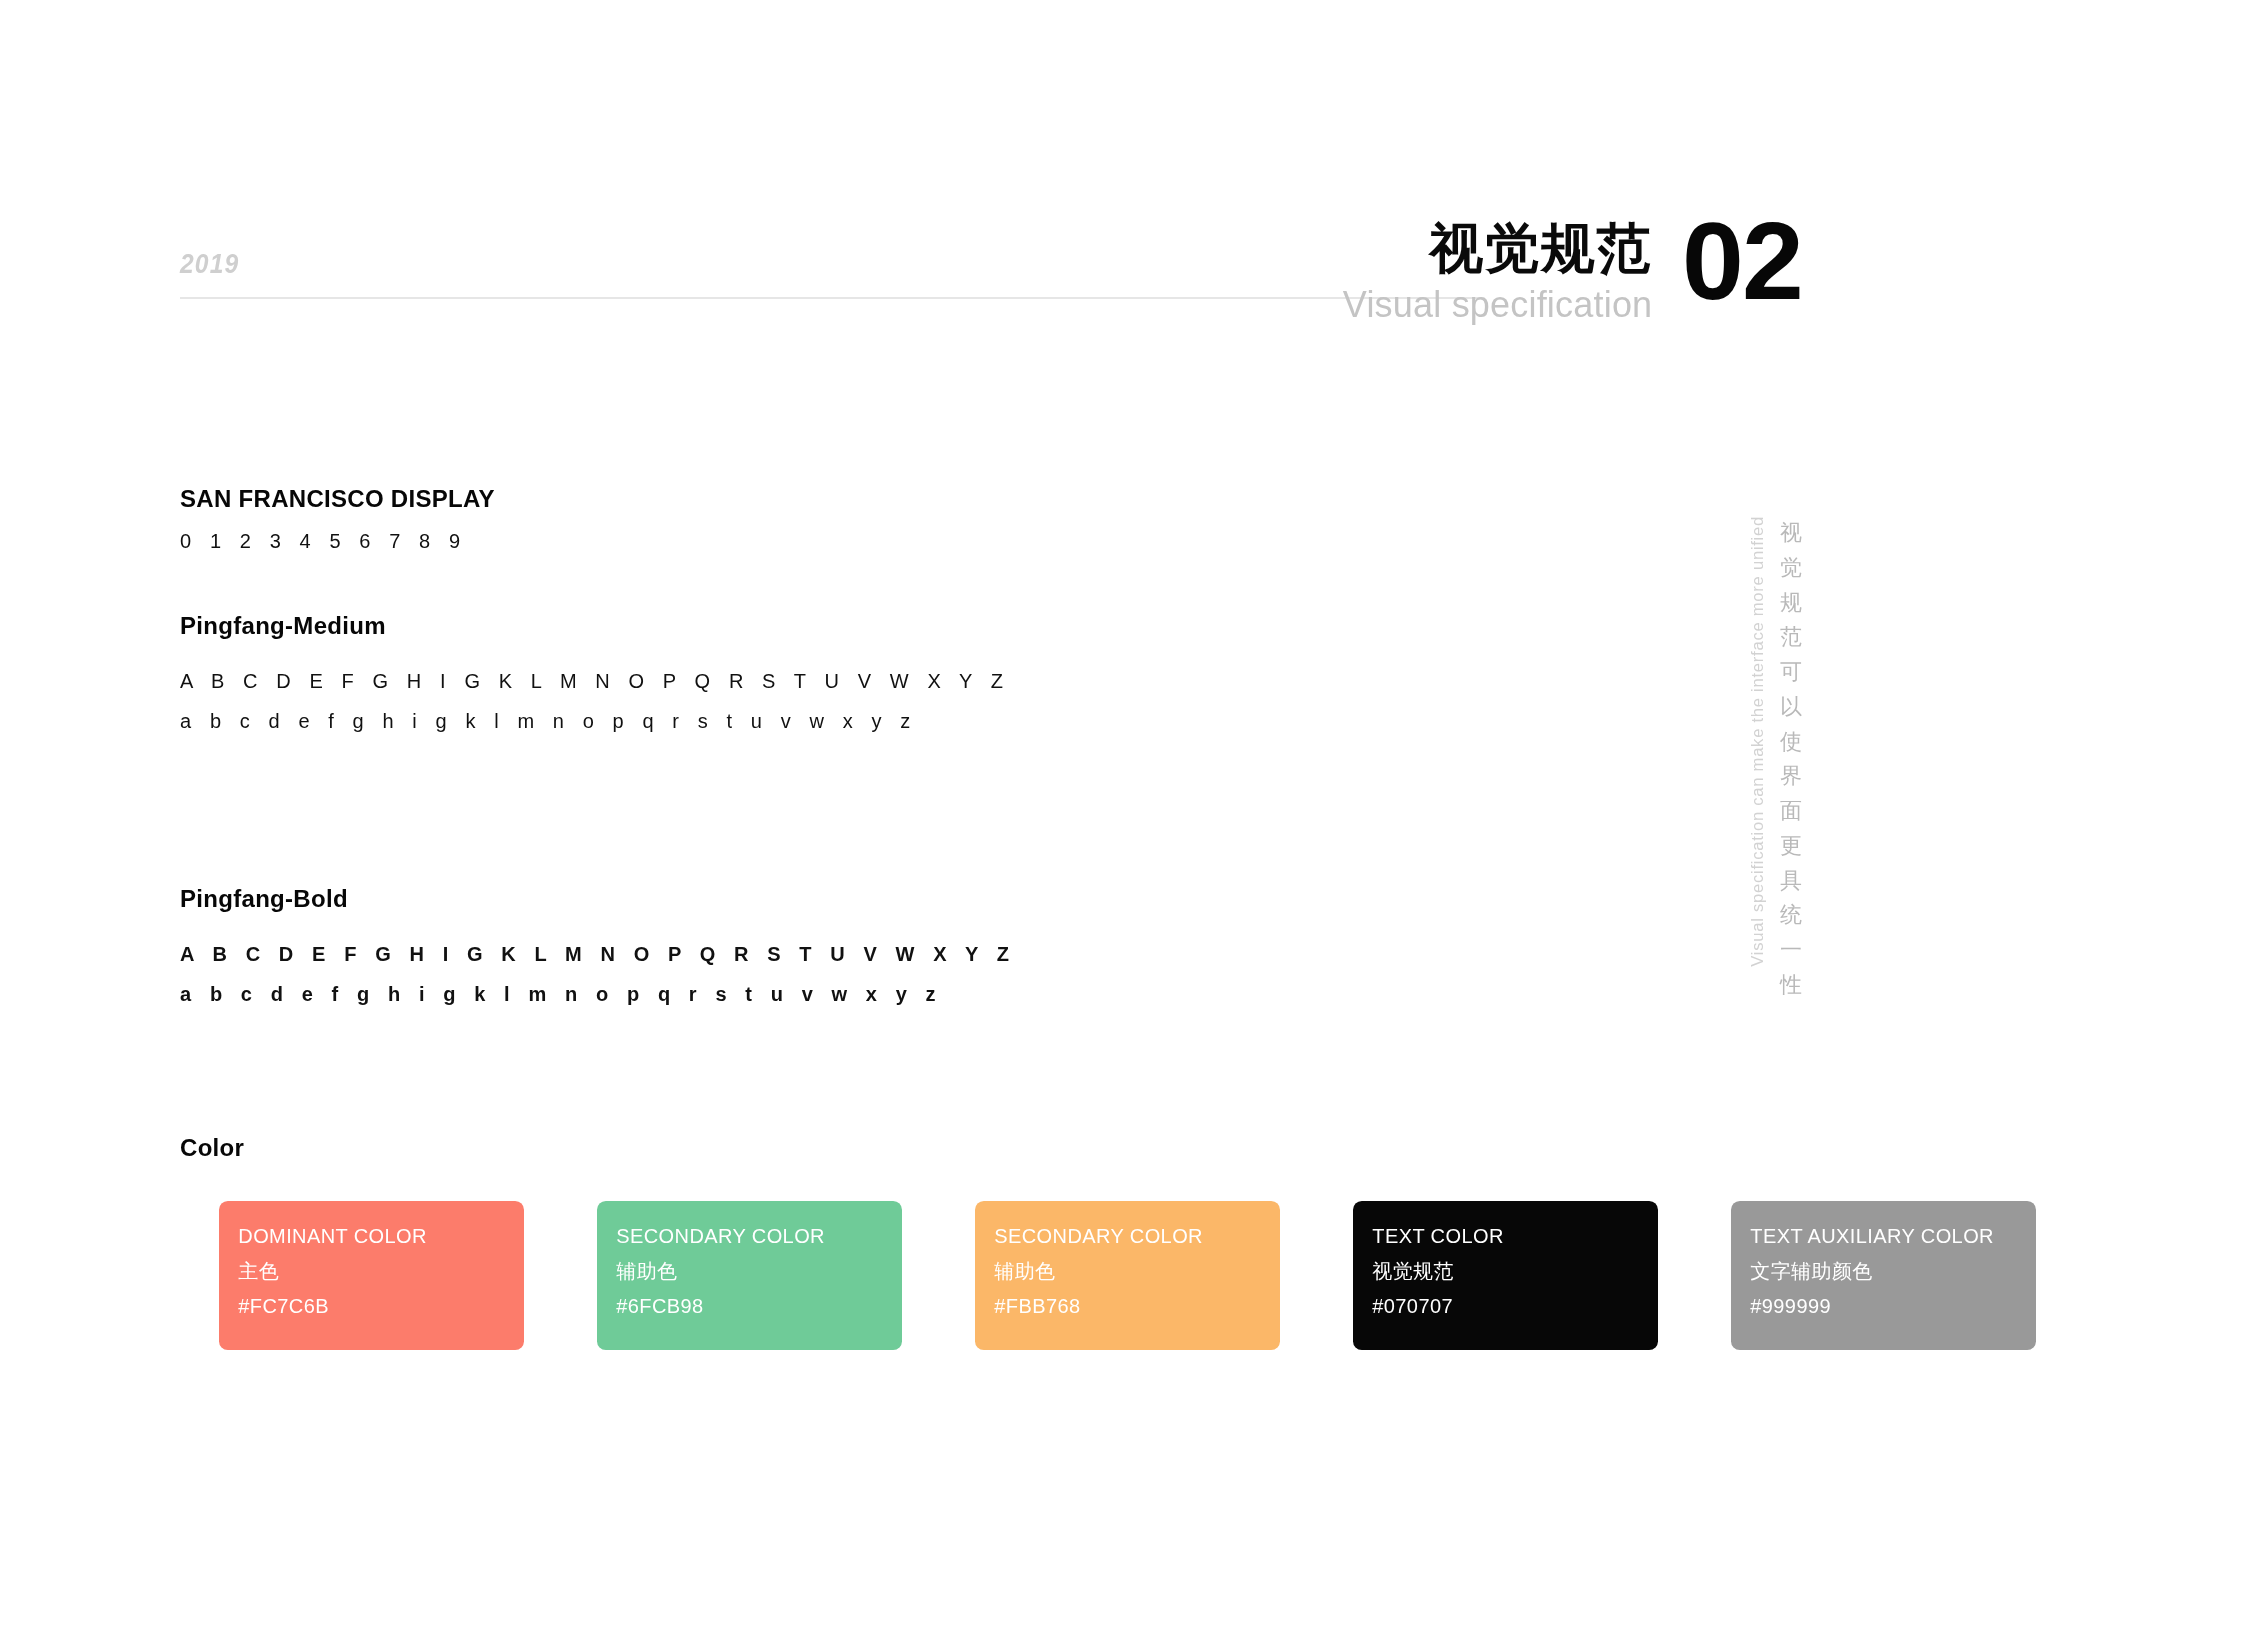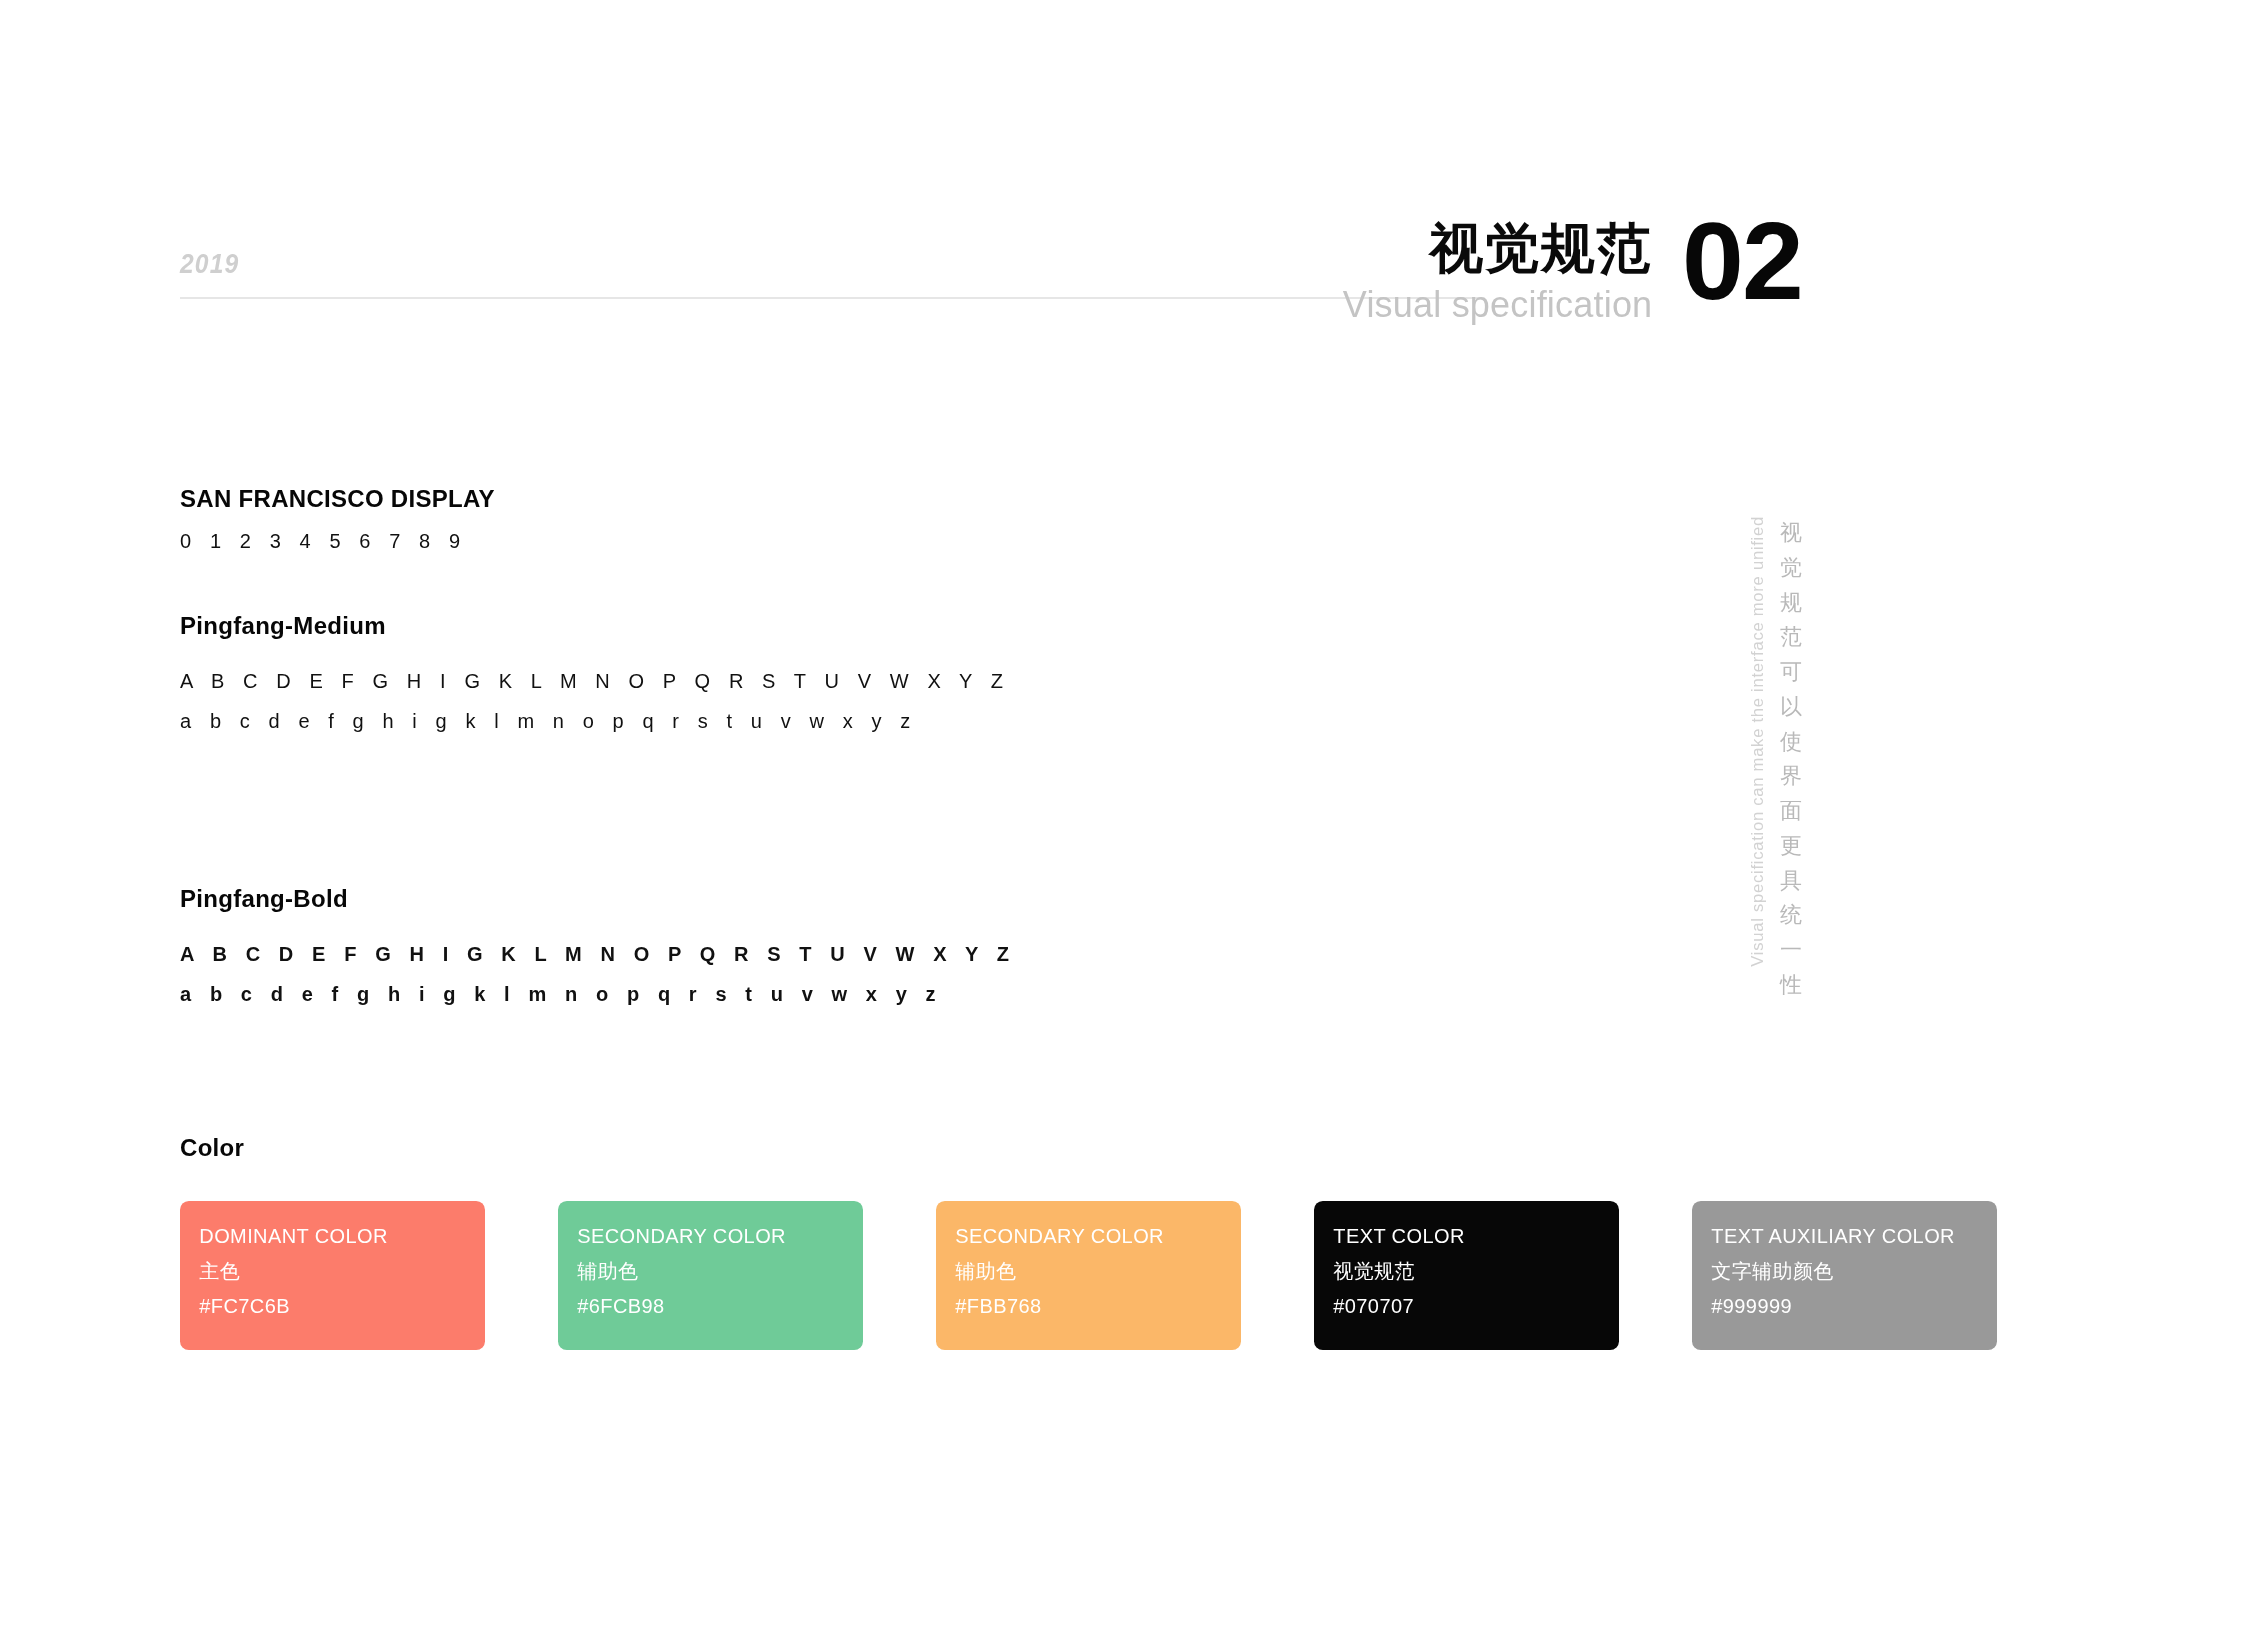--- a/index.html
+++ b/index.html
@@ -217,21 +217,21 @@
     <div class="type-heading">Pingfang-Bold</div>
     <div class="type-sample bold-sample row-gap-b">A B C D E F G H I G K L M N O P Q R S T U V W X Y Z</div>
     <div class="type-sample bold-sample row-gap-a">a b c d e f g h i g k l m n o p q r s t u v w x y z</div>
   </div>
 
   <div class="type-section sec-color">
     <div class="type-heading">Color</div>
   </div>
 
   <div class="swatch-row" id="swatch-row">
-    <div class="swatch" style="background: rgb(252, 124, 107);">
+    <div class="swatch" style="background: rgb(252, 124, 107); margin-left: 39px;">
       <div class="swatch-name" style="color: rgb(255, 255, 255);">DOMINANT COLOR</div>
       <div class="swatch-cn" style="color: rgb(255, 255, 255);">主色</div>
       <div class="swatch-hex" style="color: rgb(255, 255, 255);">#FC7C6B</div>
     </div>
     <div class="swatch" style="background: rgb(111, 203, 152);">
       <div class="swatch-name" style="color: rgb(255, 255, 255);">SECONDARY COLOR</div>
       <div class="swatch-cn" style="color: rgb(255, 255, 255);">辅助色</div>
       <div class="swatch-hex" style="color: rgb(255, 255, 255);">#6FCB98</div>
     </div>
     <div class="swatch" style="background: rgb(251, 183, 104);">

